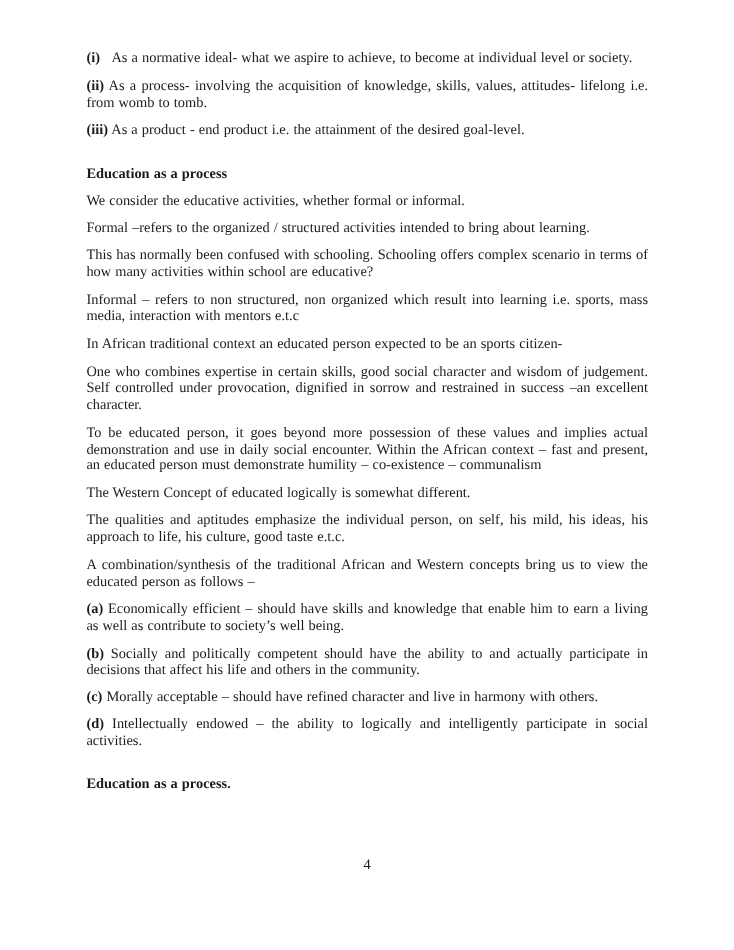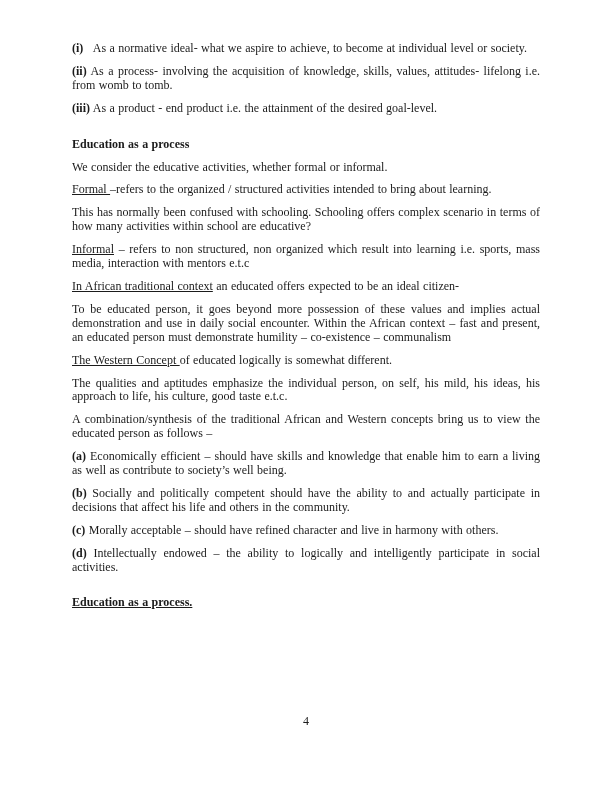--- a/index.html
+++ b/index.html
@@ -19,21 +19,21 @@
   }
   .para {
     font-size: 12px;
     line-height: 13.9px;
     margin: 0 0 9px 0;
     text-align: justify;
     word-spacing: 0.4px;
   }
   .para.gap-above { margin-top: 22px; }
   .run-b { font-weight: bold; }
-  .run-u { text-decoration: underline; }
+  .run-u { }
   .footer {
     position: absolute;
     left: 0; right: 0;
     top: 711px;
     text-align: center;
   }
   .footer span { font-size: 12px; }
 </style>
 </head>
 <body>
@@ -41,21 +41,22 @@
 <div class="page">
   <div class="content">
       <p class="para"><span class="run-b ">(i)</span><span class="">&nbsp;&nbsp; As a normative ideal- what we aspire to achieve, to become at individual level or society.</span></p>
       <p class="para"><span class="run-b ">(ii)</span><span class=""> As a process- involving the acquisition of knowledge, skills, values, attitudes- lifelong i.e. from womb to tomb.</span></p>
       <p class="para"><span class="run-b ">(iii)</span><span class=""> As a product - end product i.e. the attainment of the desired goal-level.</span></p>
       <p class="para gap-above"><span class="run-b ">Education as a process</span></p>
       <p class="para"><span class="">We consider the educative activities, whether formal or informal.</span></p>
       <p class="para"><span class="run-u">Formal </span><span class="">–refers to the organized / structured activities intended to bring about learning.</span></p>
       <p class="para"><span class="">This has normally been confused with schooling. Schooling offers complex scenario in terms of how many activities within school are educative?</span></p>
       <p class="para"><span class="run-u">Informal</span><span class=""> – refers to non structured, non organized which result into learning i.e. sports, mass media, interaction with mentors e.t.c</span></p>
-      <p class="para"><span class="run-u">In African traditional context</span><span class=""> an educated offers expected to be an ideal citizen-</span></p>
+      <p class="para"><span class="run-u">In African traditional context</span><span class=""> an educated person expected to be an sports citizen-</span></p>
+      <p class="para"><span class="">One who combines expertise in certain skills, good social character and wisdom of judgement. Self controlled under provocation, dignified in sorrow and restrained in success –an excellent character.</span></p>
       <p class="para"><span class="">To be educated person, it goes beyond more possession of these values and implies actual demonstration and use in daily social encounter. Within the African context – fast and present, an educated person must demonstrate humility – co-existence – communalism</span></p>
       <p class="para"><span class="run-u">The Western Concept </span><span class="">of educated logically is somewhat different.</span></p>
       <p class="para"><span class="">The qualities and aptitudes emphasize the individual person, on self, his mild, his ideas, his approach to life, his culture, good taste e.t.c.</span></p>
       <p class="para"><span class="">A combination/synthesis of the traditional African and Western concepts bring us to view the educated person as follows –</span></p>
       <p class="para"><span class="run-b ">(a)</span><span class=""> Economically efficient – should have skills and knowledge that enable him to earn a living as well as contribute to society’s well being.</span></p>
       <p class="para"><span class="run-b ">(b)</span><span class=""> Socially and politically competent should have the ability to and actually participate in decisions that affect his life and others in the community.</span></p>
       <p class="para"><span class="run-b ">(c)</span><span class=""> Morally acceptable – should have refined character and live in harmony with others.</span></p>
       <p class="para"><span class="run-b ">(d)</span><span class=""> Intellectually endowed – the ability to logically and intelligently participate in social activities.</span></p>
       <p class="para gap-above"><span class="run-b run-u">Education as a process.</span></p>
     </div>

